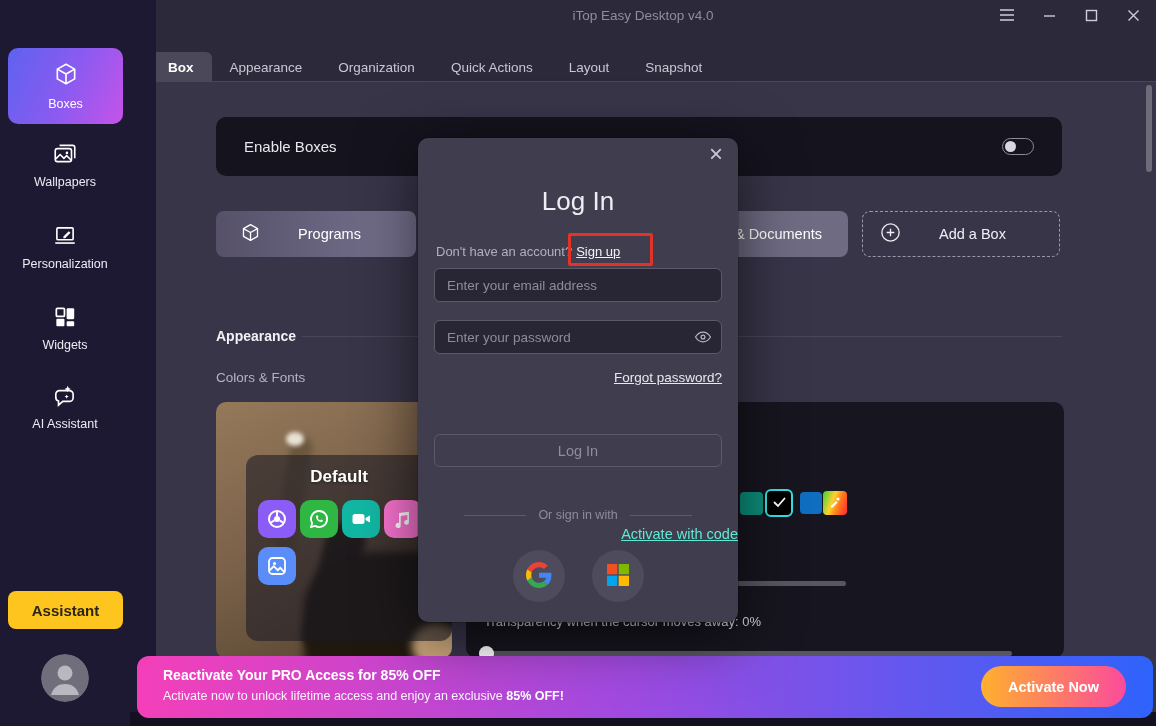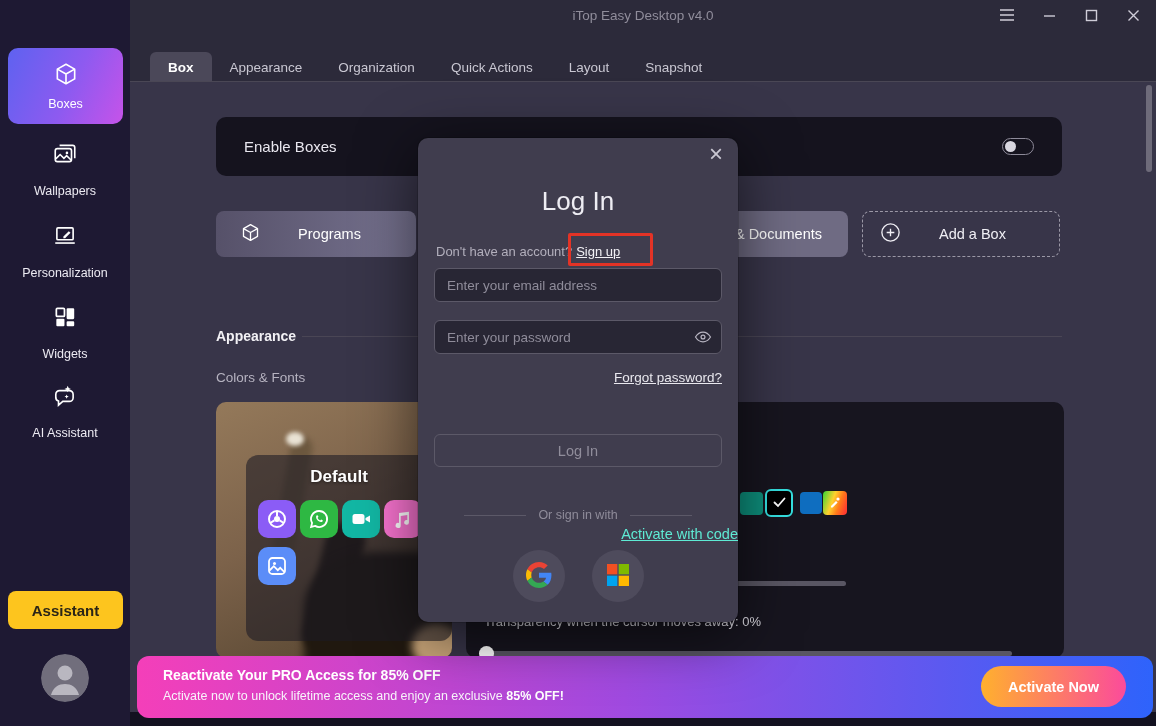--- a/index.html
+++ b/index.html
@@ -22,23 +22,23 @@
   .win-btn { width:18px; height:18px; display:flex; align-items:center; justify-content:center;
              color:#cfcdd8; cursor:default; }
   .win-btn svg { display:block; }
 
   
   .tabs { position:absolute; left:150px; top:52px; height:30px; display:flex; align-items:stretch;text-align:center; }
   .tab { display:flex; align-items:center; padding:0 18px; color:#c9c7d2; font-size:13.5px; }
   .tab.active { background:#4b4859; border-radius:6px 6px 0 0; color:#ffffff; font-weight:bold; }
 
   
-  .sidebar { position:absolute; left:0; top:0; width:130px; height:726px; background:#1e1933; }
+  .sidebar { position:absolute; left:0; top:0; width:156px; height:726px; background:#1e1933; }
   .side-item { position:absolute; left:0; width:130px; display:flex; flex-direction:column;
-               align-items:center; gap:17px; color:#eceaf2; font-size:12.5px; }
+               align-items:center; gap:8px; color:#eceaf2; font-size:12.5px; }
   .side-item svg { display:block; }
   .side-active { position:absolute; left:8px; top:48px; width:115px; height:76px; border-radius:10px;
                  background:linear-gradient(115deg,#5e62f0 0%, #8e5af0 55%, #c653e9 100%);
                  display:flex; flex-direction:column; align-items:center; justify-content:center;
                  gap:7px; color:#fff; font-size:12.5px; }
   .activate-btn { position:absolute; left:8px; top:591px; width:115px; height:38px; border-radius:8px;
                   background:#fdc51e; color:#2b2517; font-weight:bold; font-size:15px;
                   display:flex; align-items:center; justify-content:center; }
   .avatar { position:absolute; left:41px; top:654px; width:48px; height:48px; border-radius:50%; overflow:hidden; }
 

